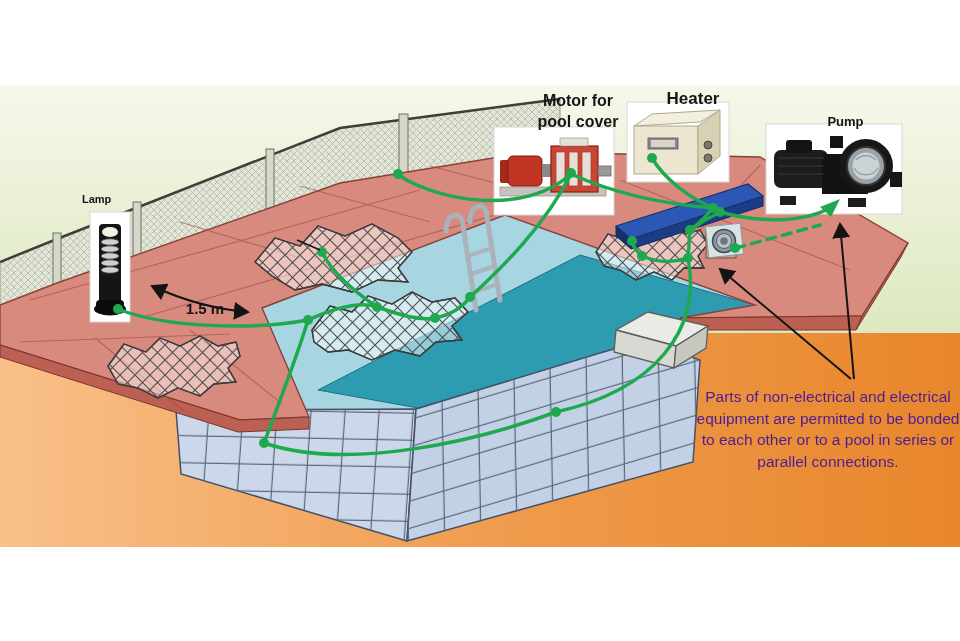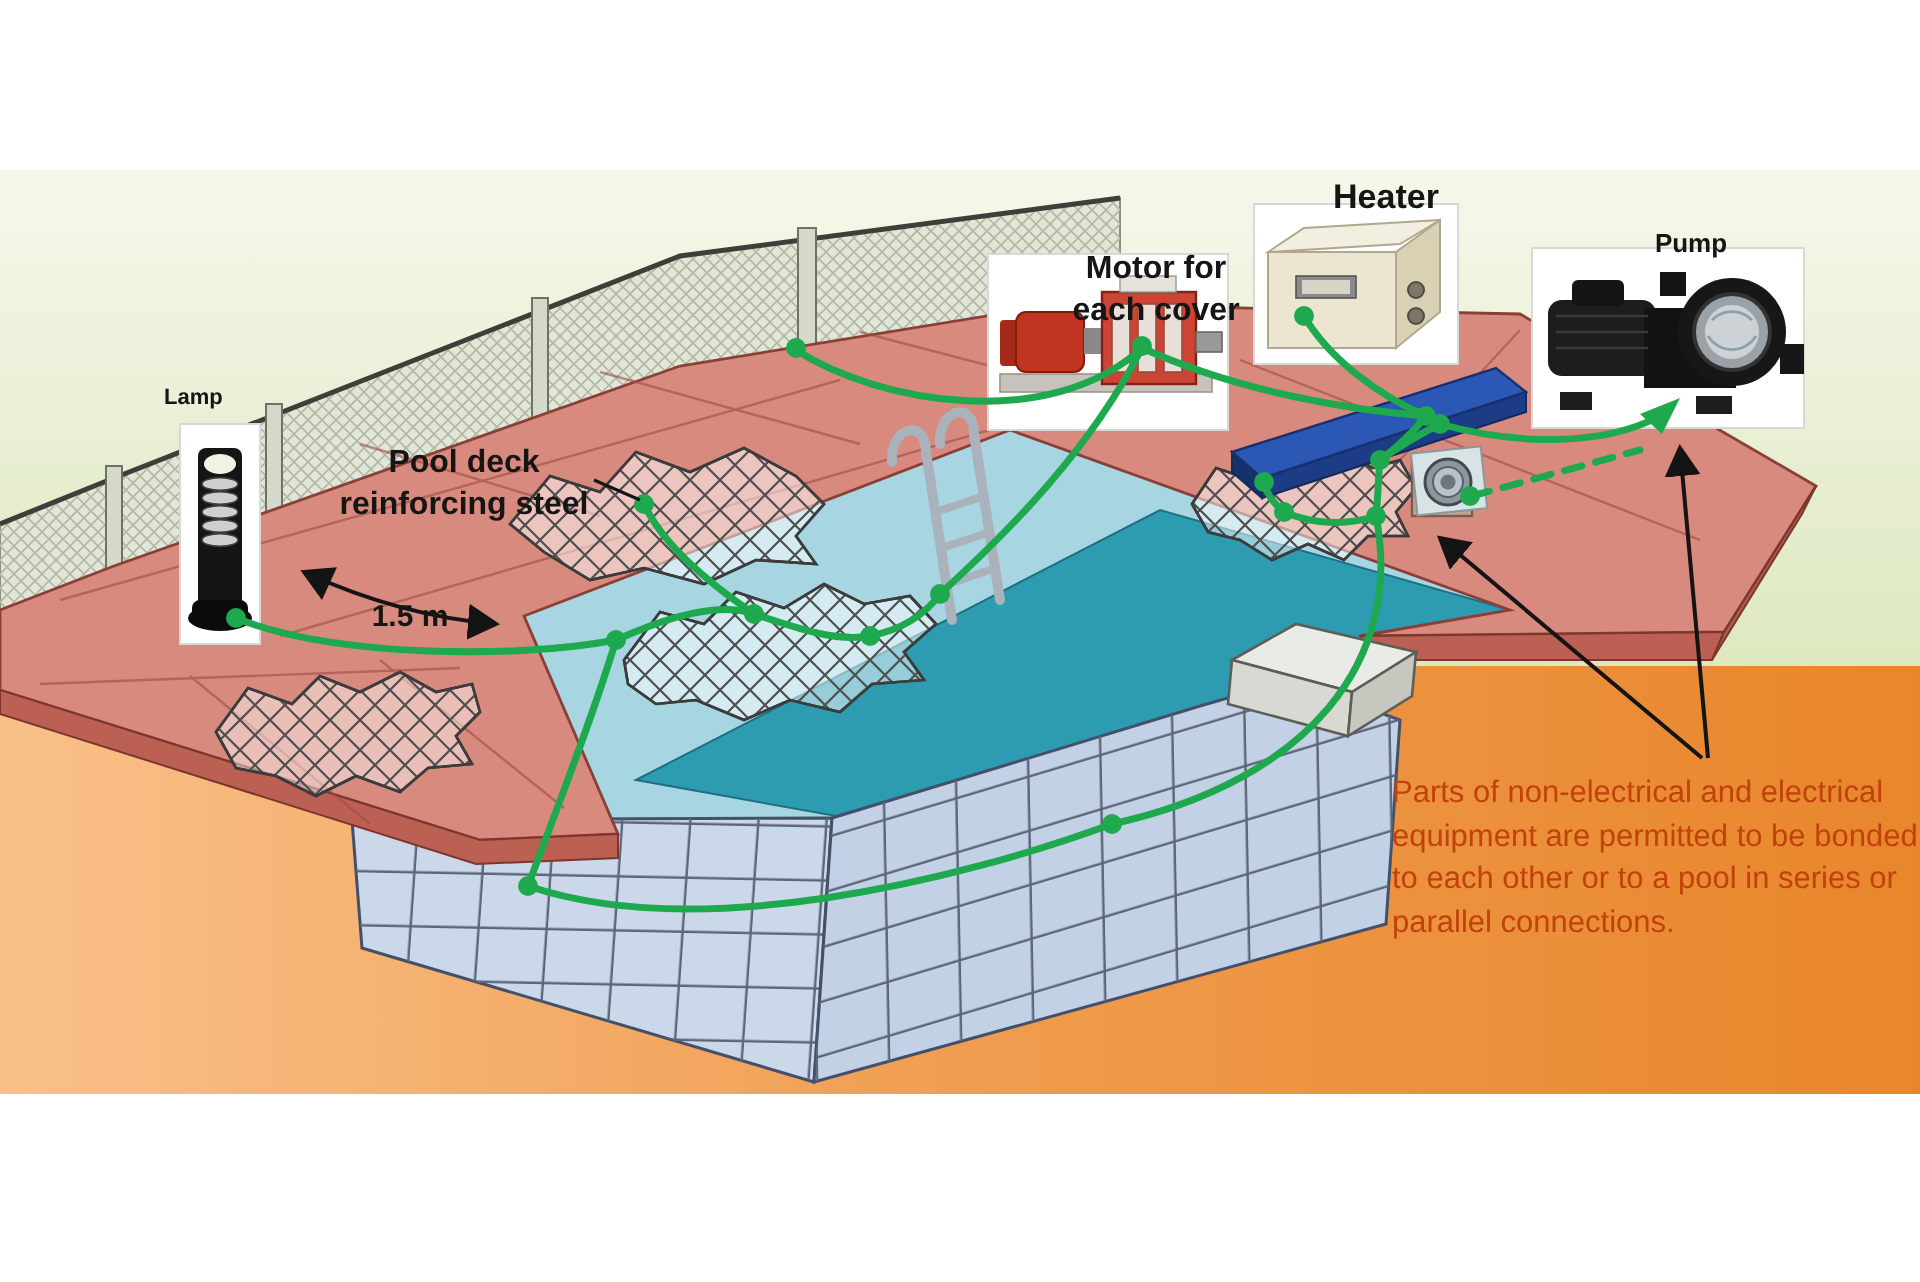--- a/index.html
+++ b/index.html
@@ -4,27 +4,27 @@
 <style>
   html,body{margin:0;padding:0;background:#ffffff;}
   .stage{position:relative;width:960px;height:641px;background:#ffffff;overflow:hidden;
          font-family:"Liberation Sans", sans-serif;}
   .stage svg{position:absolute;left:0;top:0;}
   .lbl{position:absolute;color:#151515;font-weight:bold;line-height:20px;
        text-align:center;white-space:pre-line;}
   #lbl-lamp{left:82px;top:189px;width:60px;font-size:11px;text-align:left;}
   #lbl-pooldeck{left:148px;top:221px;width:168px;font-size:16px;line-height:21px;}
   #lbl-dist{left:170px;top:299px;width:70px;font-size:15px;text-align:center;}
-  #lbl-motor{left:503px;top:90px;width:150px;font-size:16px;line-height:21px;margin-top:34px;}
+  #lbl-motor{left:503px;top:90px;width:150px;font-size:16px;line-height:21px;}
   #lbl-heater{left:638px;top:89px;width:110px;font-size:17px;}
   #lbl-pump{left:798px;top:112px;width:95px;font-size:13px;}
   #lbl-lum{left:726px;top:245px;width:112px;font-size:15.5px;line-height:19px;}
   #lbl-rsteel{left:566px;top:463px;width:124px;font-size:16px;line-height:19px;}
   #note{left:696px;top:386px;width:264px;font-size:15.5px;line-height:21.5px;
-        color:#c2410c;font-weight:normal;text-align:left;}
+        color:#4c1d95;font-weight:normal;text-align:center;}
 </style>
 </head>
 <body>
 
 <div class="stage">
 <svg width="960" height="641" viewBox="0 0 960 641">
   <defs>
     <linearGradient id="sky" x1="0" y1="0" x2="0" y2="1">
       <stop offset="0" stop-color="#f5f8ea"></stop>
           <stop offset="1" stop-color="#dde8c0"></stop>
@@ -237,19 +237,18 @@
 
   <g fill="none" stroke="#141414" stroke-width="2">
     <path d="M152,286 Q200,308 248,312" marker-start="url(#abr)" marker-end="url(#ab)"></path>
     <path d="M851,379 L720,269" marker-end="url(#ab)"></path>
     <path d="M854,379 L840,224" marker-end="url(#ab)"></path>
     <path d="M297,240 L320,250" stroke-width="1.5"></path>
   </g>
 </svg>
 
 <div class="lbl" id="lbl-lamp">Lamp</div>
-<div class="lbl" id="lbl-pooldeck"><span>Pool deck</span><br><span>reinforcing steel</span></div>
 <div class="lbl" id="lbl-dist">1.5 m</div>
-<div class="lbl" id="lbl-motor"><span>Motor for</span><br><span>each cover</span></div>
+<div class="lbl" id="lbl-motor"><span>Motor for</span><br><span>pool cover</span></div>
 <div class="lbl" id="lbl-heater">Heater</div>
 <div class="lbl" id="lbl-pump">Pump</div>
 <div class="lbl" id="note">Parts of non-electrical and electrical equipment are permitted to be bonded to each other or to a pool in series or parallel connections.</div>
 </div>
 
 </body></html>

